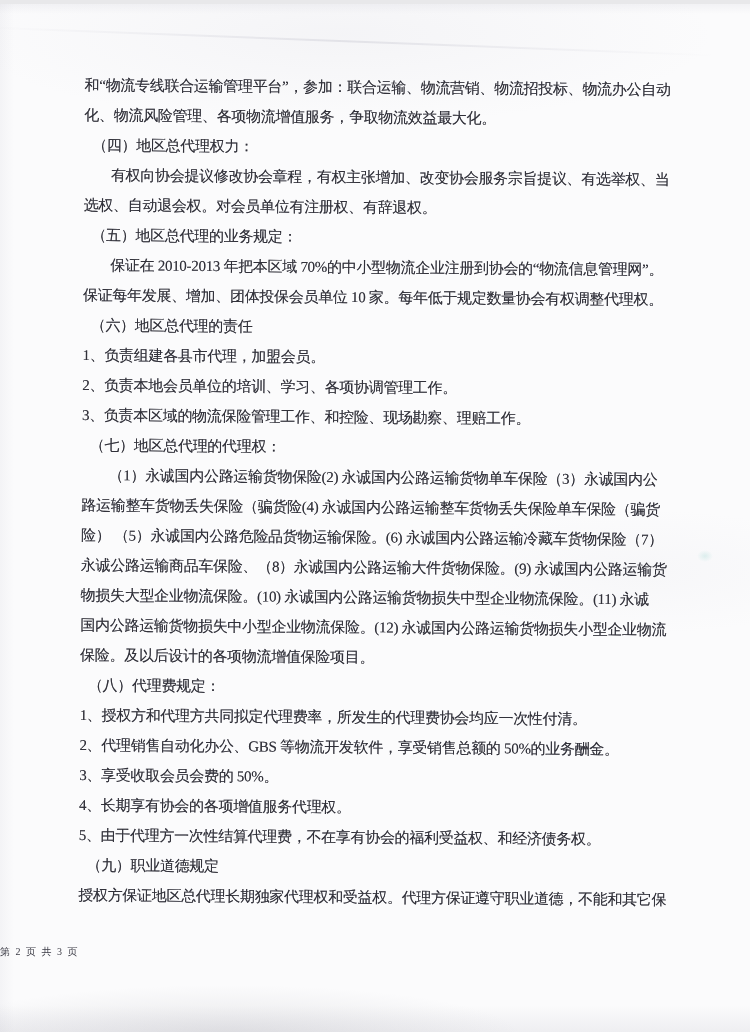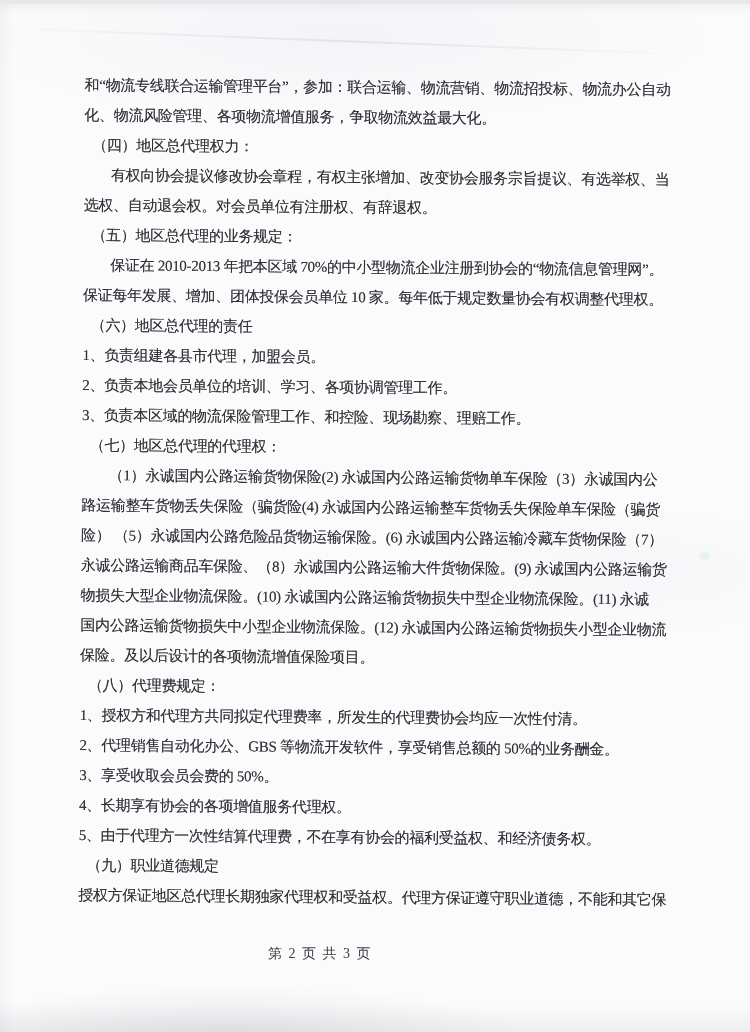--- a/index.html
+++ b/index.html
@@ -60,23 +60,22 @@
     white-space: nowrap;
     letter-spacing: -0.3px;
   }
   .indent-1 { margin-left: 8px; }   
   .indent-2 { margin-left: 27px; }  
   .page-footer {
     position: absolute;
     left: 0;
     top: 941px;
     width: 640px;
-    text-align: center;
     font-family: "Liberation Serif", "DejaVu Serif", serif;
-    font-size: 14px;
+    font-size: 10px;
     letter-spacing: 1.5px;
     color: #3a3a44;
   }
 </style>
 </head>
 <body>
 
 <div class="scan-page">
   <div class="crease"></div>
   <div class="smudge-teal"></div>

